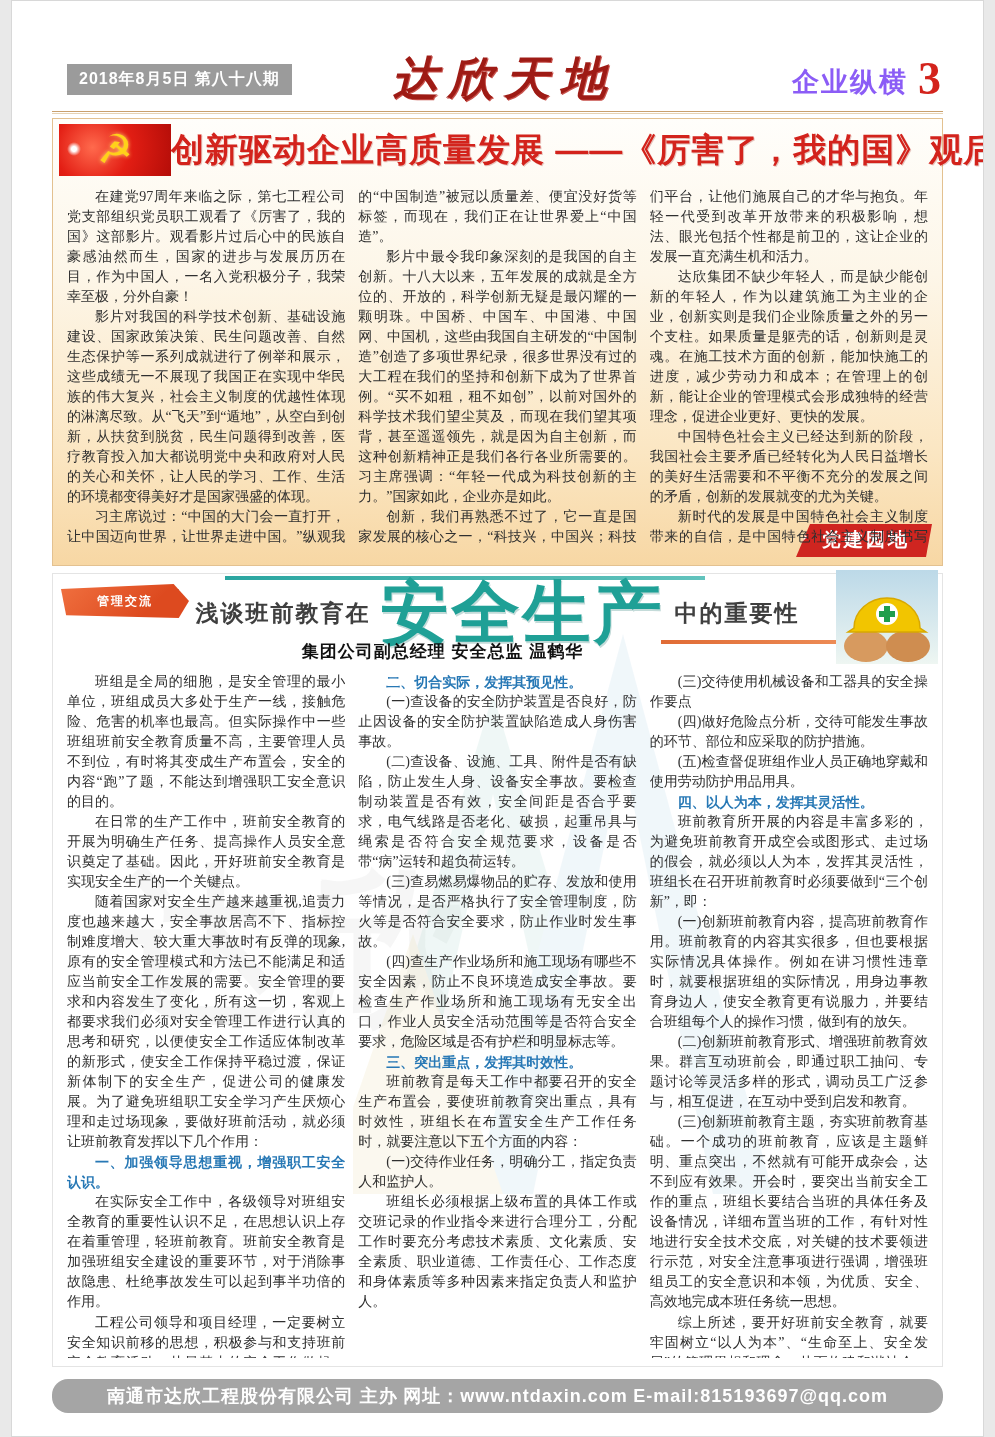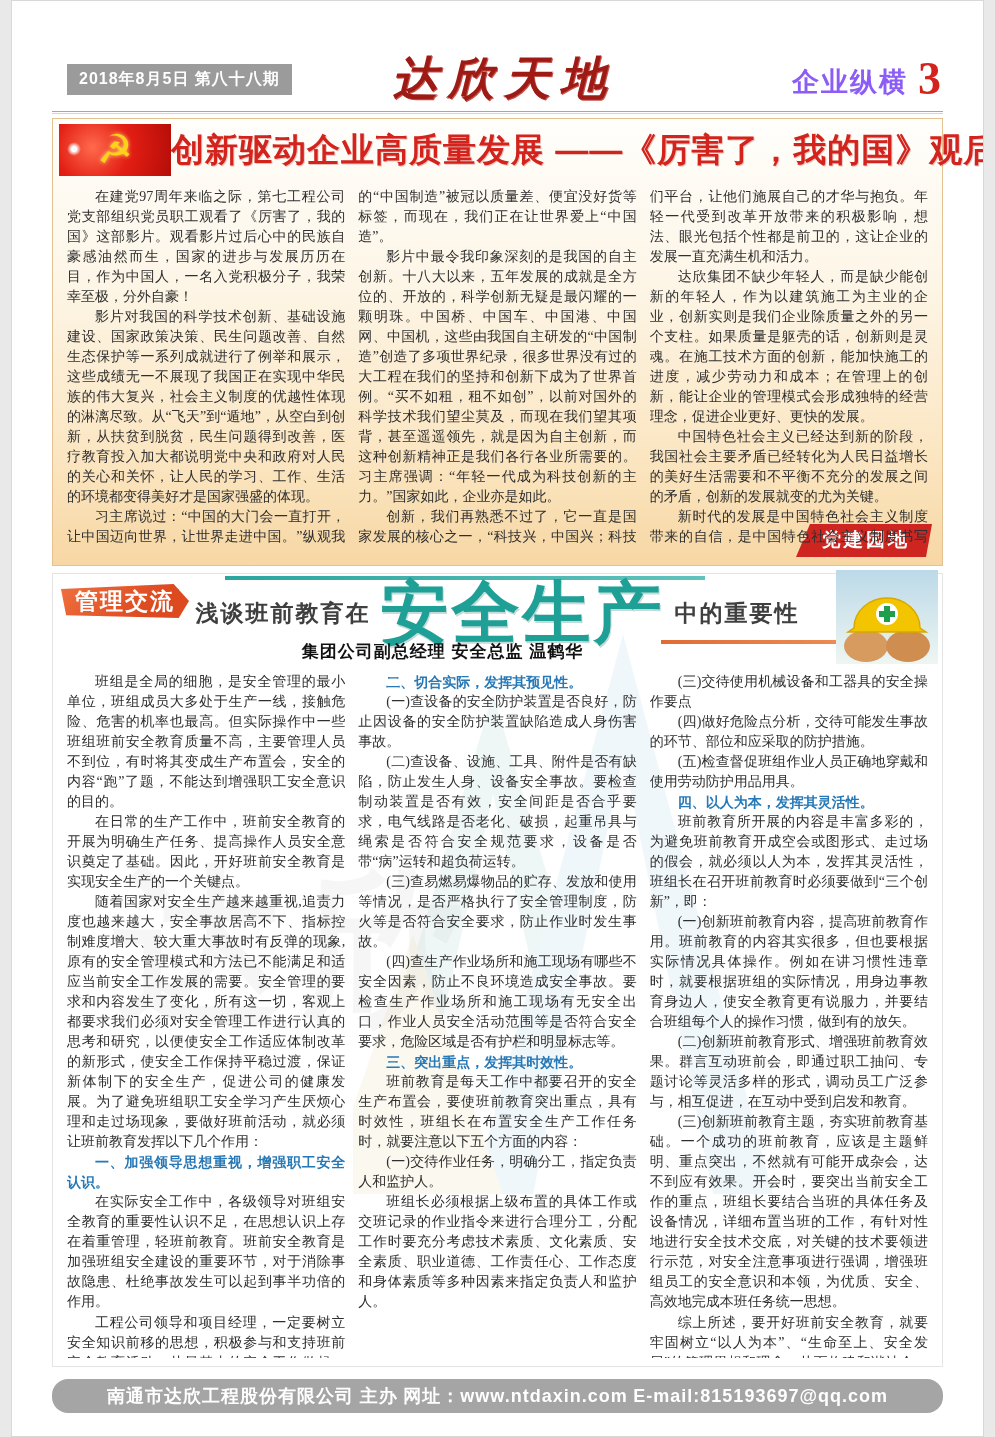--- a/index.html
+++ b/index.html
@@ -66,21 +66,21 @@
   }
   
   .article2 {
     position:absolute; top:572px; left:40px; right:40px; height:794px;
     border:1px solid #e4e4e4; background:#fff;
   }
   .a2-header { position:relative; height:92px; }
   .mgmt-label {
     position:absolute; left:8px; top:10px; width:128px; height:34px;
     background:linear-gradient(135deg,#f0703f 0%,#dd4a1f 70%);
-    color:#fff; font-family:"Liberation Sans",sans-serif; font-weight:bold; font-size:23px;
+    color:#fff; font-family:"Liberation Sans",sans-serif; font-weight:bold; font-size:12px;
     display:flex; align-items:center; justify-content:center; letter-spacing:2px;
     clip-path:polygon(0 15%, 88% 0, 100% 50%, 92% 100%, 4% 92%);
   }
   .mgmt-label::after{
     content:""; position:absolute; right:-4px; top:-12px;
     border-left:16px solid transparent; border-bottom:18px solid #c94a20;
   }
   .teal-line { position:absolute; left:172px; top:2px; width:480px; height:4px;
     background:linear-gradient(90deg,#2aa5a0,#62c3bd); }
   .orange-line { position:absolute; left:608px; top:66px; width:225px; height:4px;

